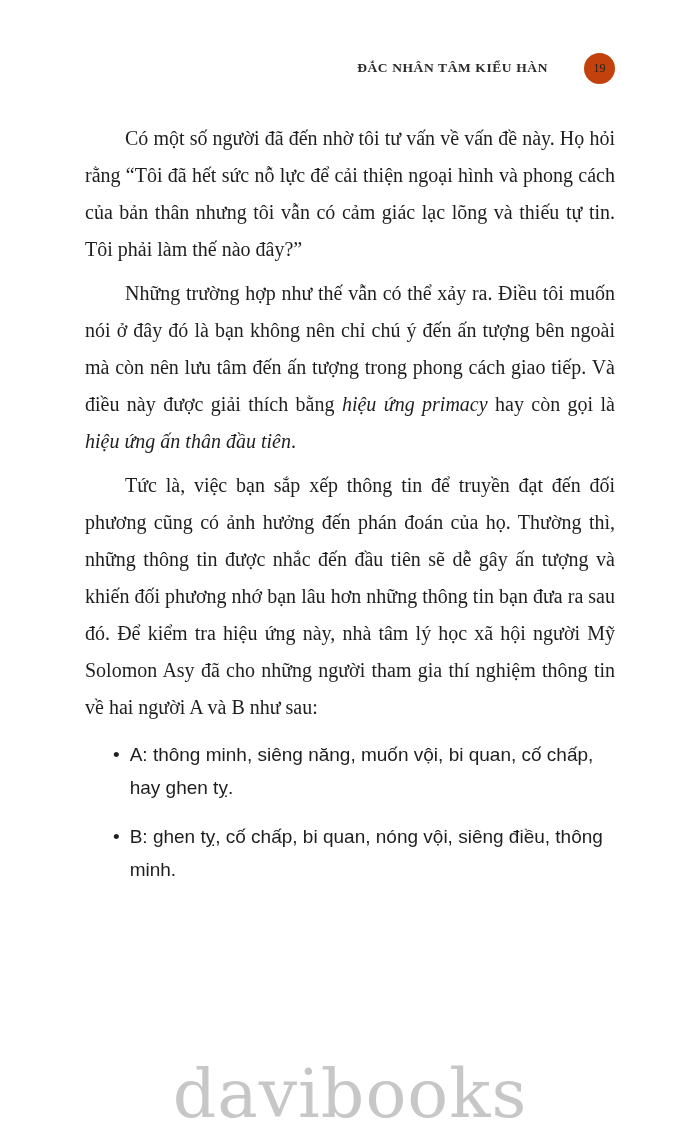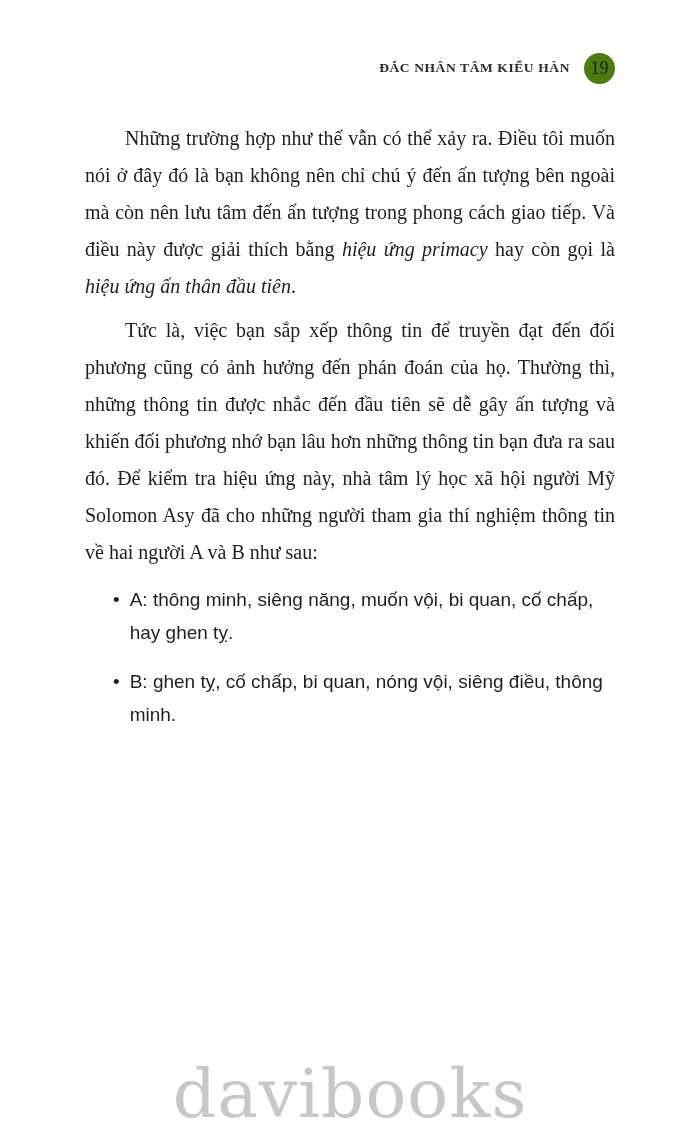--- a/index.html
+++ b/index.html
@@ -14,38 +14,38 @@
   .page {
     width:700px; height:1131px;
     position:relative;
     padding:52px 85px 0 85px;
   }
   
   .running-header {
     display:flex;
     justify-content:flex-end;
     align-items:center;
-    gap:14px;
     height:32px;
     margin-bottom:36px;
   }
   .running-title {
     font-size:13.5px;
     font-weight:bold;
     letter-spacing:0.6px;
     color:#2b2b2b;
   }
   .page-number-circle {
     width:31px; height:31px;
     border-radius:50%;
-    background:#4d7c0f;
+    background:#c2410c;
     display:flex; align-items:center; justify-content:center;
-    font-size:18px;
+    font-size:12px;
     color:#222222;
     flex:0 0 auto;
+    margin-left:36px;
   }
   
   .text-block {
     font-size:20px;
     line-height:37px;
     text-align:justify;
   }
   .para {
     text-indent:40px;
     margin-bottom:7px;
@@ -97,20 +97,23 @@
 
   <header class="running-header">
     <span class="running-title">ĐẮC NHÂN TÂM KIỂU HÀN</span>
     <span class="page-number-circle">
       <span>19</span>
     </span>
   </header>
 
   <main class="text-block">
 
+    <p class="para">
+      <span>Có một số người đã đến nhờ tôi tư vấn về vấn đề này. Họ hỏi rằng “Tôi đã hết sức nỗ lực để cải thiện ngoại hình và phong cách của bản thân nhưng tôi vẫn có cảm giác lạc lõng và thiếu tự tin. Tôi phải làm thế nào đây?”</span>
+    </p>
 
     <p class="para">
       <span>Những trường hợp như thế vẫn có thể xảy ra. Điều tôi muốn nói ở đây đó là bạn không nên chỉ chú ý đến ấn tượng bên ngoài mà còn nên lưu tâm đến ấn tượng trong phong cách giao tiếp. Và điều này được giải thích bằng </span><em>hiệu ứng primacy</em><span> hay còn gọi là </span><em>hiệu ứng ấn thân đầu tiên</em><span>.</span>
     </p>
 
     <p class="para">
       <span>Tức là, việc bạn sắp xếp thông tin để truyền đạt đến đối phương cũng có ảnh hưởng đến phán đoán của họ. Thường thì, những thông tin được nhắc đến đầu tiên sẽ dễ gây ấn tượng và khiến đối phương nhớ bạn lâu hơn những thông tin bạn đưa ra sau đó. Để kiểm tra hiệu ứng này, nhà tâm lý học xã hội người Mỹ Solomon Asy đã cho những người tham gia thí nghiệm thông tin về hai người A và B như sau:</span>
     </p>
 
     <ul class="bullets">

